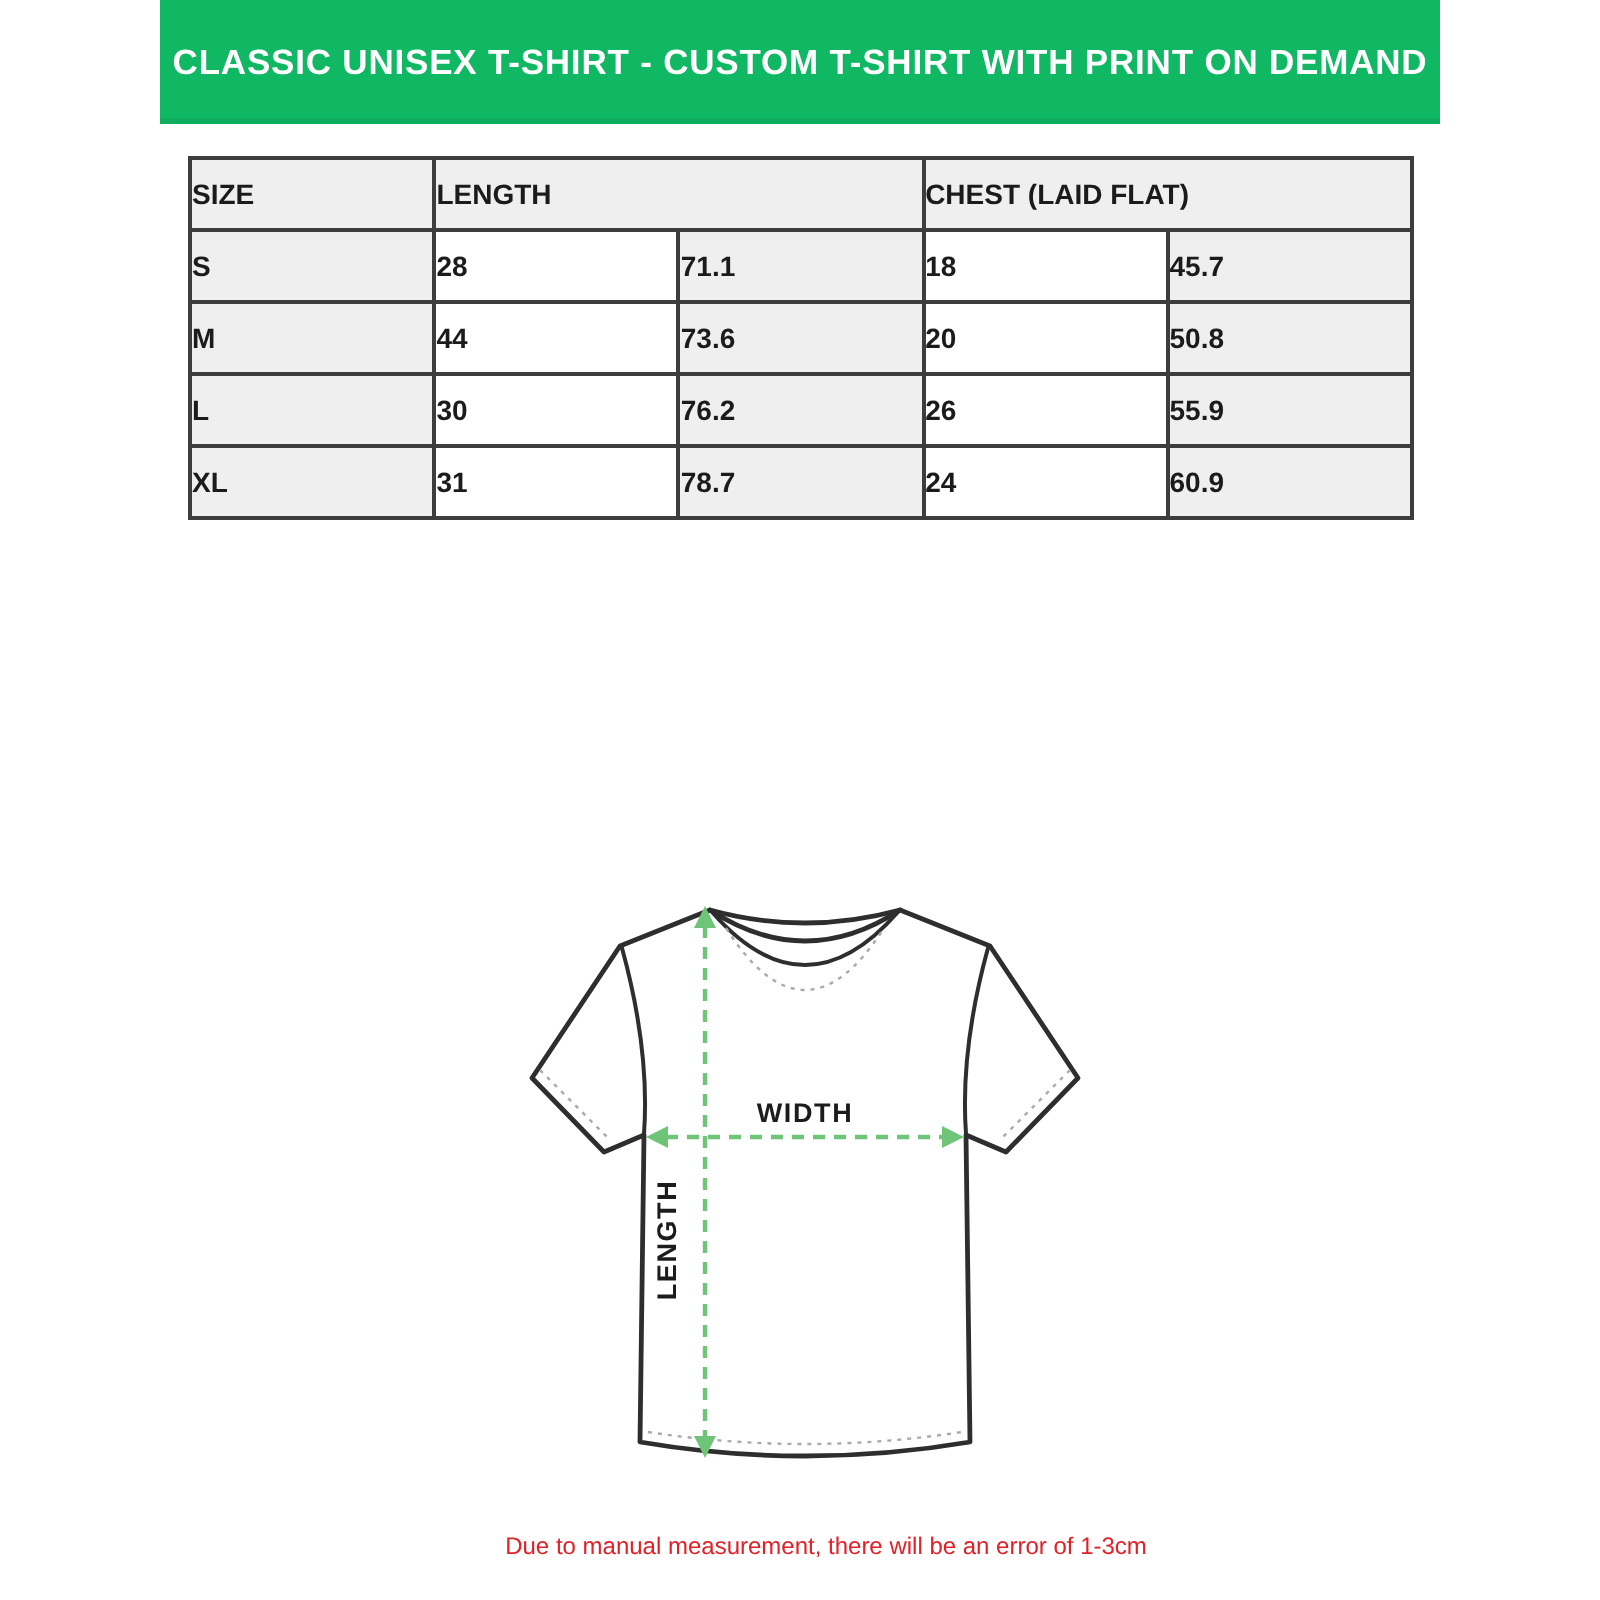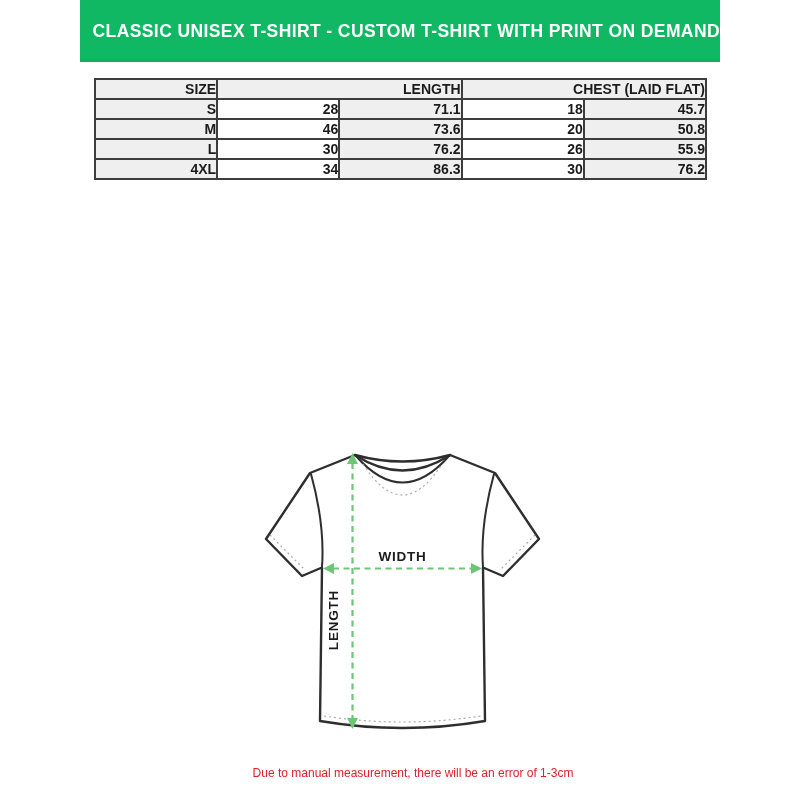--- a/index.html
+++ b/index.html
@@ -10,35 +10,35 @@
     --outline_dark:#2e2e2e; --stitch_gray:#aaaaaa; --page_bg:#ffffff;
   }
   *{margin:0;padding:0;box-sizing:border-box;}
   html,body{background:#fff;}
   body{font-family:"Liberation Sans", sans-serif;}
   .page{position:relative;width:800px;height:800px;background:var(--page_bg);overflow:hidden;}
 
   .banner{
     position:absolute;left:80px;top:0;width:640px;height:62px;
     background:var(--banner_bg);
-    display:flex;align-items:center;justify-content:flex-end;
+    display:flex;align-items:center;justify-content:center;
     box-shadow:inset 0 -3px 0 rgba(0,0,0,0.06);
   }
   .banner-title{
     color:var(--banner_text);font-size:17.5px;font-weight:700;
     letter-spacing:.4px;text-align:center;white-space:nowrap;
   }
 
   table.size-table{
     position:absolute;left:94px;top:78px;width:613px;
     border-collapse:collapse;table-layout:fixed;
   }
   .size-table th,.size-table td{
     border:2px solid var(--table_border);
-    height:20px;text-align:right;vertical-align:middle;
+    height:36px;text-align:left;vertical-align:middle;
     font-size:14px;font-weight:700;color:var(--text_dark);
   }
   .size-table col{width:20%;}
   .size-table .shaded{background:var(--cell_shaded);}
   .size-table .plain{background:var(--cell_white);}
 
   .shirt-wrap{position:absolute;left:250px;top:440px;width:305px;height:310px;text-align:center;}
   .diagram-label{
     font-family:"Liberation Sans", sans-serif;
     font-weight:700;font-size:13.5px;letter-spacing:.8px;fill:#1c1c1c;
@@ -76,38 +76,38 @@
     <tbody>
         <tr>
           <td class="shaded">S</td>
           <td class="plain">28</td>
           <td class="shaded">71.1</td>
           <td class="plain">18</td>
           <td class="shaded">45.7</td>
         </tr>
         <tr>
           <td class="shaded">M</td>
-          <td class="plain">46</td>
+          <td class="plain">44</td>
           <td class="shaded">73.6</td>
           <td class="plain">20</td>
           <td class="shaded">50.8</td>
         </tr>
         <tr>
           <td class="shaded">L</td>
           <td class="plain">30</td>
           <td class="shaded">76.2</td>
           <td class="plain">26</td>
           <td class="shaded">55.9</td>
         </tr>
         <tr>
-          <td class="shaded">4XL</td>
-          <td class="plain">34</td>
-          <td class="shaded">86.3</td>
-          <td class="plain">30</td>
-          <td class="shaded">76.2</td>
+          <td class="shaded">XL</td>
+          <td class="plain">31</td>
+          <td class="shaded">78.7</td>
+          <td class="plain">24</td>
+          <td class="shaded">60.9</td>
         </tr>
       </tbody>
   </table>
 
   <div class="shirt-wrap">
     <svg width="305" height="310" viewBox="0 0 305 310">
       <g style="color:var(--outline_dark)" stroke="currentColor" fill="none" stroke-width="2.4" stroke-linejoin="round" stroke-linecap="round">
         <path fill="#ffffff" d="M105,15 L60,33 L16,99 L52,136 L72,127.5 L70,281 Q152.5,295 235,281 L233,127.5 L253,136 L289,99 L245,33 L200,15 Q152.5,28 105,15 Z"></path>
         <path d="M105,15 Q152.5,46 200,15"></path>
         <path stroke-width="2" d="M106,16 Q152.5,69 199,16"></path>

